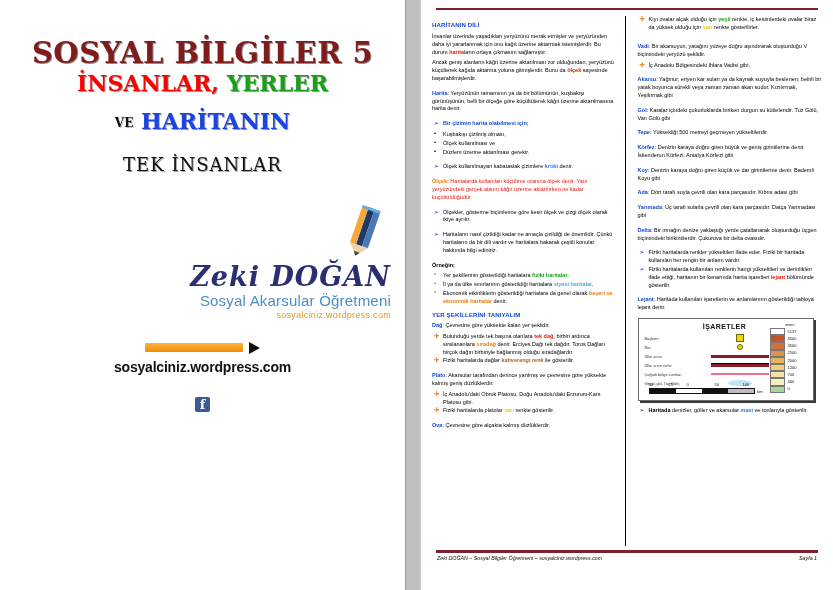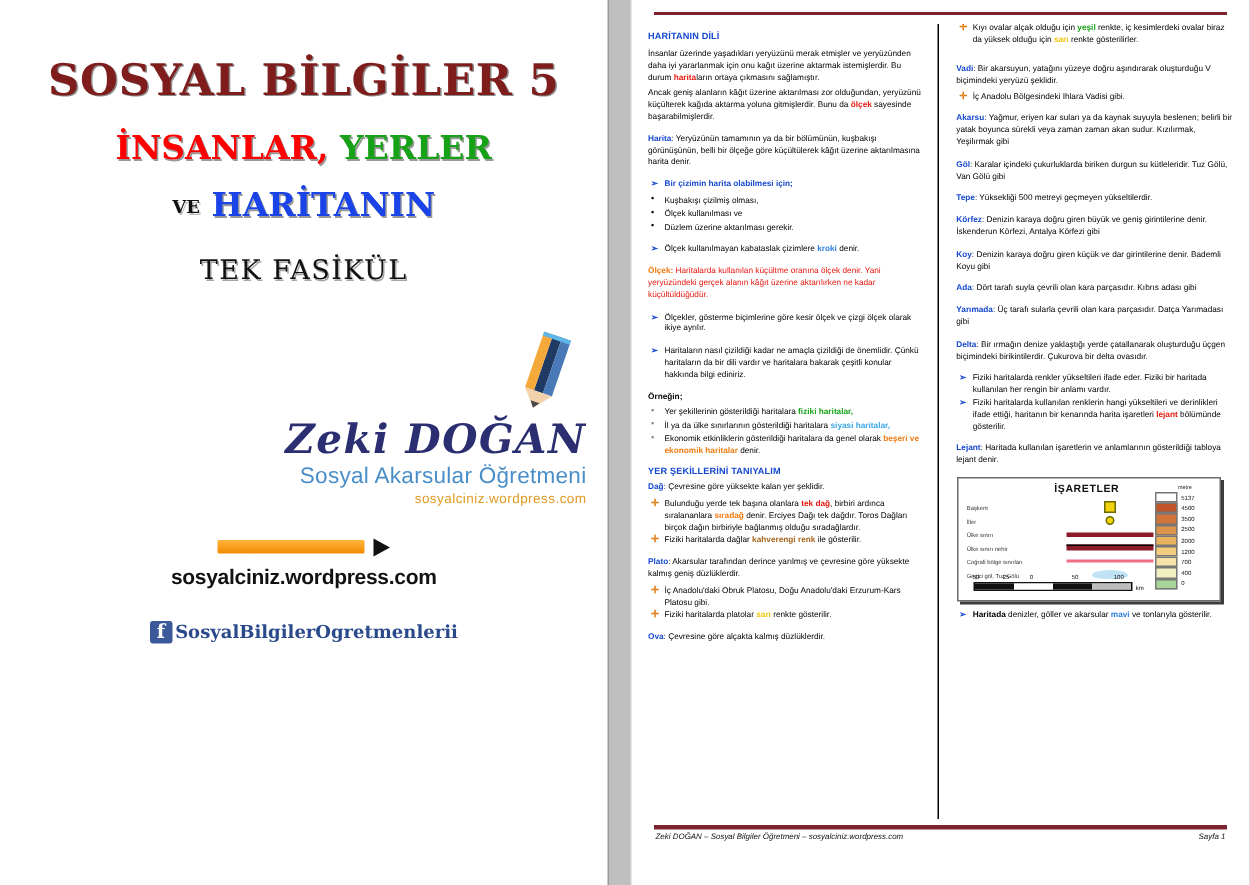--- a/index.html
+++ b/index.html
@@ -32,21 +32,20 @@
   }
   .cv-unit{
     margin-top:18px;
     font-family:"DejaVu Serif",serif;
     font-weight:bold;
     font-size:12px;
     color:#111;
     text-shadow:1px 1px 0 rgba(0,0,0,.25);
   }
   .cv-line2{
-    margin-top:16px;
     font-family:"DejaVu Serif",serif;
     font-weight:bold;
     font-size:22px;
     text-shadow:1px 1px 0 rgba(0,0,0,.4);
   }
   .cv-line3{
     margin-top:12px;
     font-family:"DejaVu Serif",serif;
     font-weight:bold;
     font-size:22px;
@@ -206,21 +205,21 @@
     <div class="cover">
       <div class="cv-title">SOSYAL BİLGİLER 5</div>
       <div class="cv-line2">
         <span class="cv-red">İNSANLAR,</span>
         <span class="cv-green">YERLER</span>
       </div>
       <div class="cv-line3">
         <span class="cv-small">VE</span>
         <span class="cv-blue">HARİTANIN</span>
       </div>
-      <div class="cv-fasikul">TEK FASİKÜL</div>
+      <div class="cv-fasikul">TEK İNSANLAR</div>
 
       <div class="logo-wrap">
         <svg class="pencil" viewBox="0 0 70 80">
           <g transform="rotate(19 35 40)">
             <rect x="26" y="4" width="9" height="56" fill="#1f3a63"></rect>
             <rect x="35" y="4" width="9" height="56" fill="#4a79b8"></rect>
             <rect x="17" y="4" width="9" height="56" fill="#f6a93b"></rect>
             <rect x="17" y="4" width="27" height="4" fill="#5fb7e8"></rect>
             <polygon points="17,60 44,60 30.5,76" fill="#f2d2aa"></polygon>
             <polygon points="26,70 35,70 30.5,76" fill="#4a4a4a"></polygon>
@@ -232,21 +231,20 @@
       </div>
 
       <div class="bar-row">
         <div class="orange-bar"></div>
         <div class="play-tri"></div>
       </div>
       <div class="site-url">sosyalciniz.wordpress.com</div>
 
       <div class="fb-row">
         <div class="fb-icon">f</div>
-        <div class="fb-text">SosyalBilgilerOgretmenlerii</div>
       </div>
     </div>
   </div>
 
   <div class="page-right">
     <div class="title-rule"></div>
 
     <div class="cols">
 
       <div class="col col-l">

